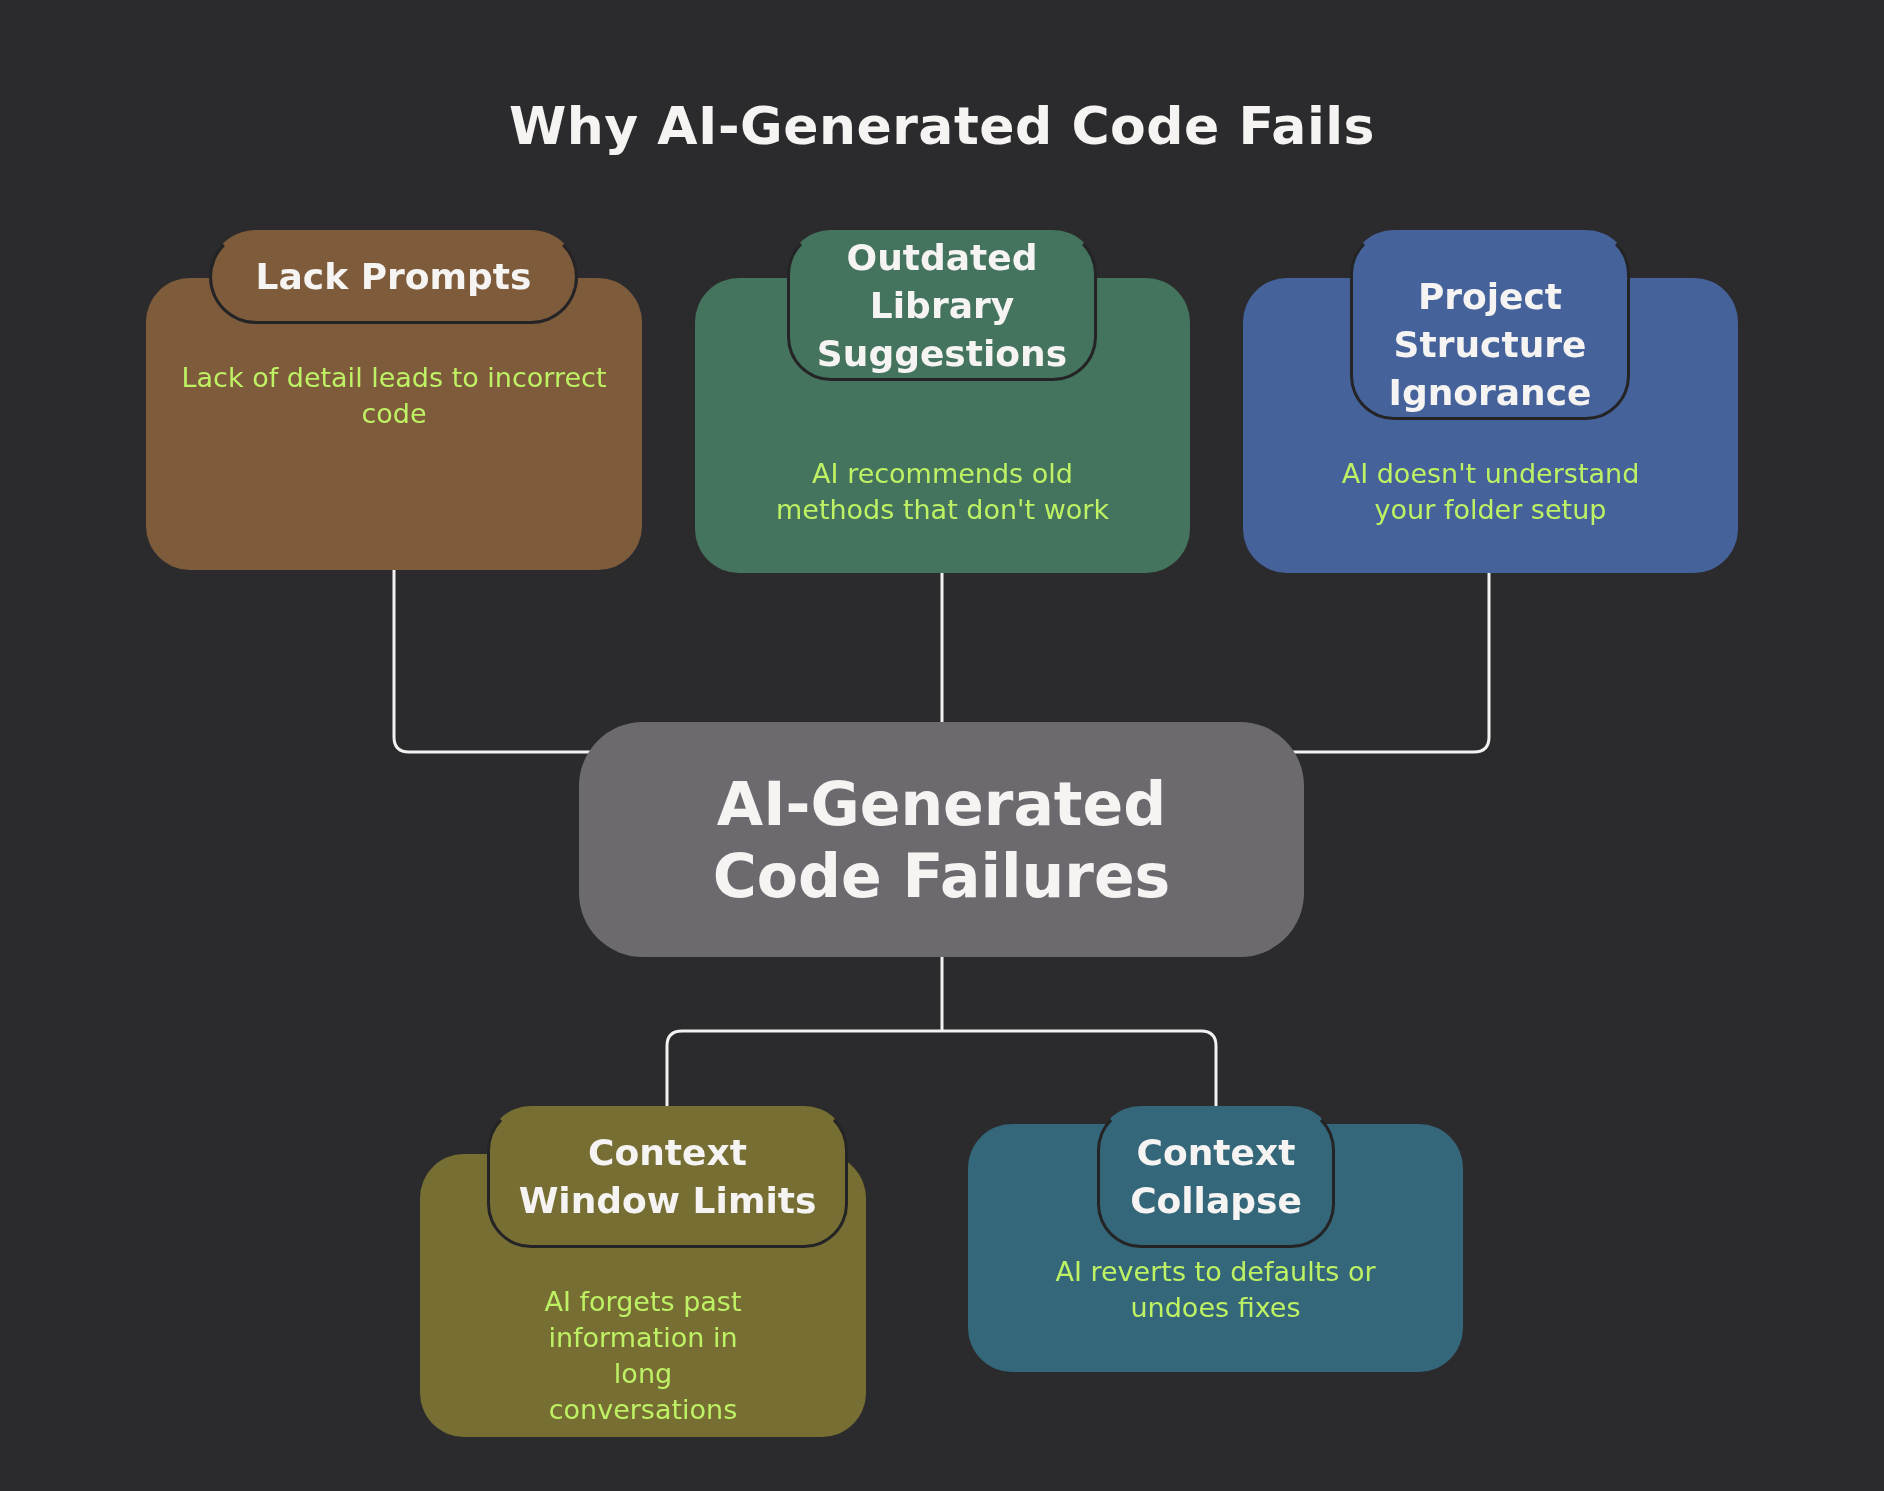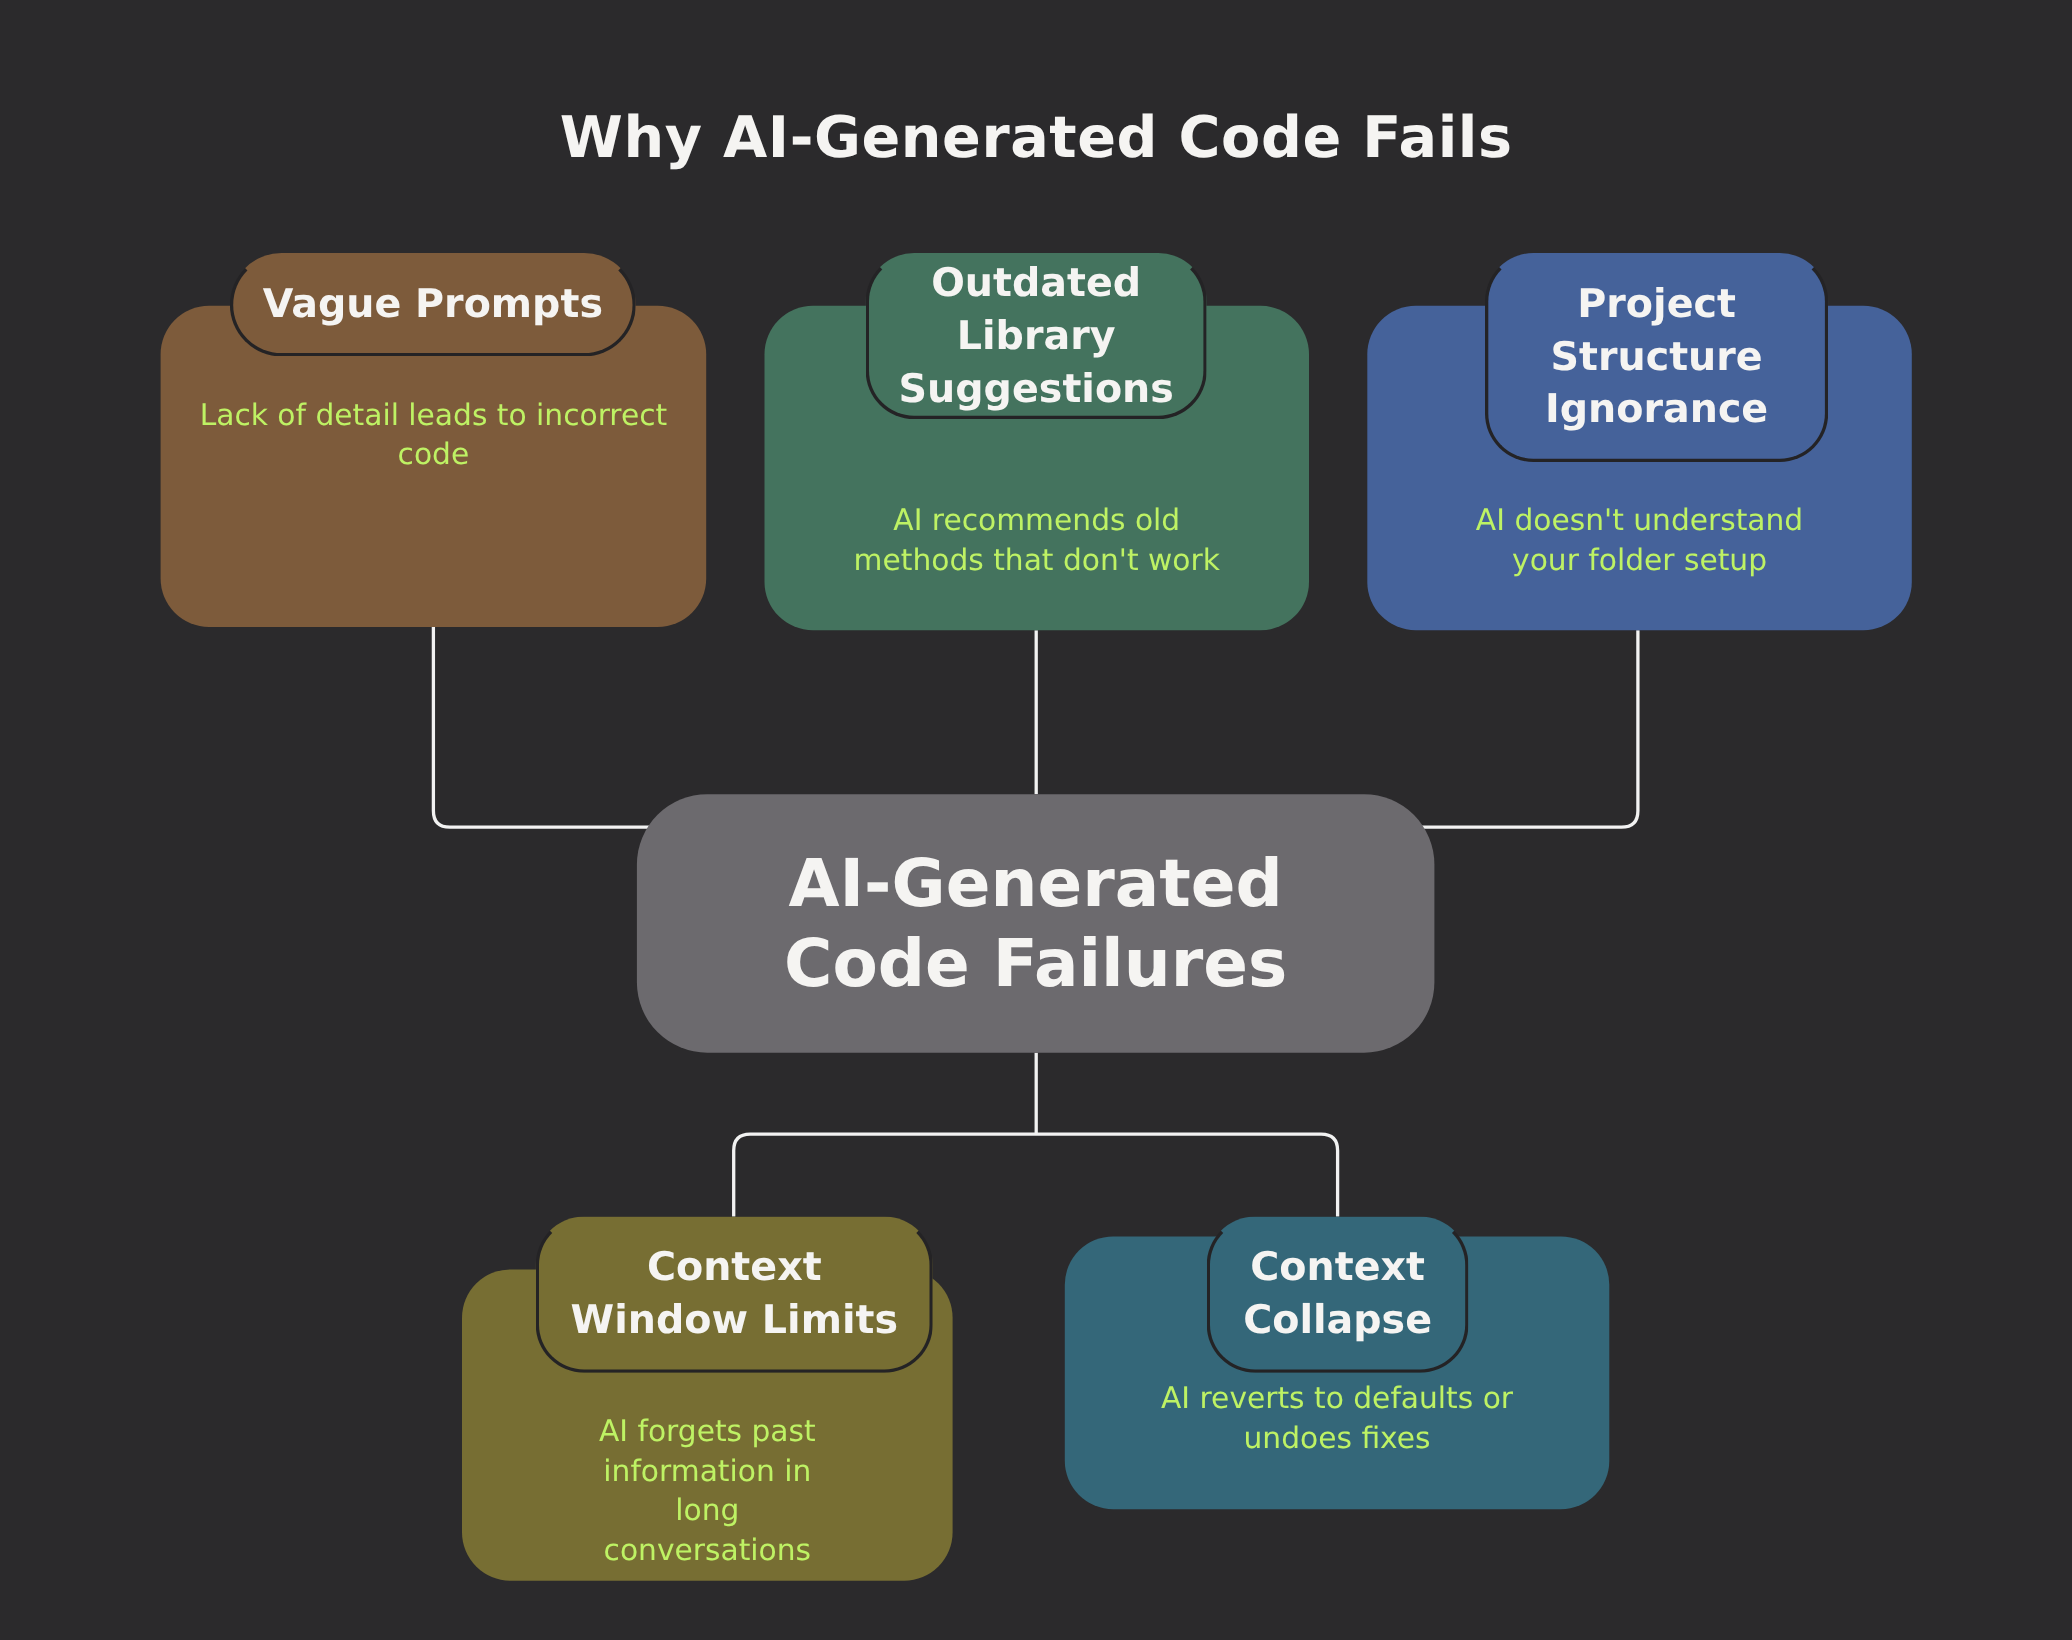--- a/index.html
+++ b/index.html
@@ -97,34 +97,34 @@
   <path d="M942 573 L942 722" fill="none" stroke="#f2f2f2" stroke-width="3"></path>
 
   <path d="M942 957 L942 1031" fill="none" stroke="#f2f2f2" stroke-width="3"></path>
   <path d="M667 1106 L667 1046 Q667 1031 682 1031 L1201 1031 Q1216 1031 1216 1046 L1216 1106" fill="none" stroke="#f2f2f2" stroke-width="3"></path>
 </svg>
 
 <div class="node" style="left:146px; top:278px; width:496px; height:292px; background:#7d5b3b;">
   <div class="desc" style="top:82px;">Lack of detail leads to incorrect code</div>
 </div>
 <div class="pill" style="left:209px; top:230px; width:369px; height:94px; background:#7d5b3b; border-radius:47px;">
-  <span>Vague Prompts</span>
+  <span>Lack Prompts</span>
 </div>
 
 <div class="node" style="left:695px; top:278px; width:495px; height:295px; background:#44735e;">
   <div class="desc" style="top:178px; padding:0 60px;">AI recommends old methods that don't work</div>
 </div>
 <div class="pill" style="left:787px; top:230px; width:310px; height:151px; background:#44735e;">
   <span>Outdated Library Suggestions</span>
 </div>
 
 <div class="node" style="left:1243px; top:278px; width:495px; height:295px; background:#45629a;">
   <div class="desc" style="top:178px; padding:0 70px;">AI doesn't understand your folder setup</div>
 </div>
-<div class="pill" style="left:1350px; top:230px; width:312px; height:190px; background:#45629a;">
+<div class="pill" style="left:1350px; top:230px; width:280px; height:190px; background:#45629a;align-items:flex-end;">
   <span>Project Structure Ignorance</span>
 </div>
 
 <div class="center-node">
   <span>AI-Generated Code Failures</span>
 </div>
 
 <div class="node" style="left:420px; top:1154px; width:446px; height:283px; background:#776e33;">
   <div class="desc" style="top:130px; padding:0 100px;">AI forgets past information in long conversations</div>
 </div>

